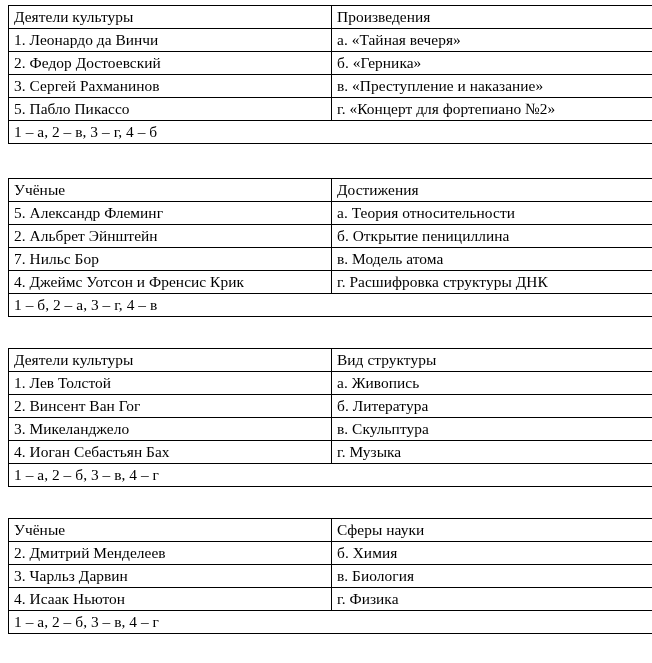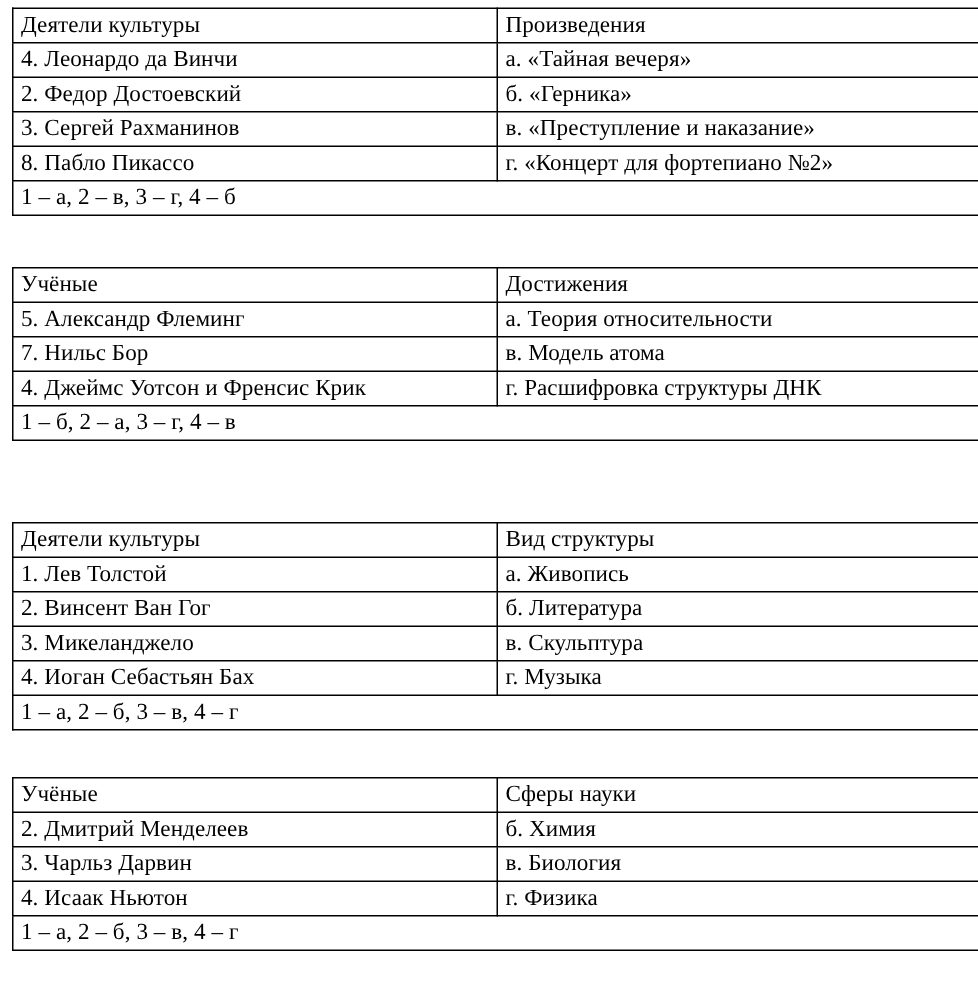--- a/index.html
+++ b/index.html
@@ -55,50 +55,54 @@
 
 <div id="page">
 
   <table class="match-table" id="table-1">
     <tbody>
       <tr>
         <td class="col-left">Деятели культуры</td>
         <td class="col-right">Произведения</td>
       </tr>
       <tr>
-        <td class="col-left">4. Леонардо да Винчи</td>
+        <td class="col-left">1. Леонардо да Винчи</td>
         <td class="col-right">а. «Тайная вечеря»</td>
       </tr>
       <tr>
         <td class="col-left">2. Федор Достоевский</td>
         <td class="col-right">б. «Герника»</td>
       </tr>
       <tr>
         <td class="col-left">3. Сергей Рахманинов</td>
         <td class="col-right">в. «Преступление и наказание»</td>
       </tr>
       <tr>
-        <td class="col-left">8. Пабло Пикассо</td>
+        <td class="col-left">5. Пабло Пикассо</td>
         <td class="col-right">г. «Концерт для фортепиано №2»</td>
       </tr>
       <tr>
         <td class="answer-cell" colspan="2">1 – а, 2 – в, 3 – г, 4 – б</td>
       </tr>
     </tbody>
   </table>
 
   <table class="match-table" id="table-2">
     <tbody>
       <tr>
         <td class="col-left">Учёные</td>
         <td class="col-right">Достижения</td>
       </tr>
       <tr>
         <td class="col-left">5. Александр Флеминг</td>
         <td class="col-right">а. Теория относительности</td>
+      </tr>
+      <tr>
+        <td class="col-left">2. Альбрет Эйнштейн</td>
+        <td class="col-right">б. Открытие пенициллина</td>
       </tr>
       <tr>
         <td class="col-left">7. Нильс Бор</td>
         <td class="col-right">в. Модель атома</td>
       </tr>
       <tr>
         <td class="col-left">4. Джеймс Уотсон и Френсис Крик</td>
         <td class="col-right">г. Расшифровка структуры ДНК</td>
       </tr>
       <tr>

